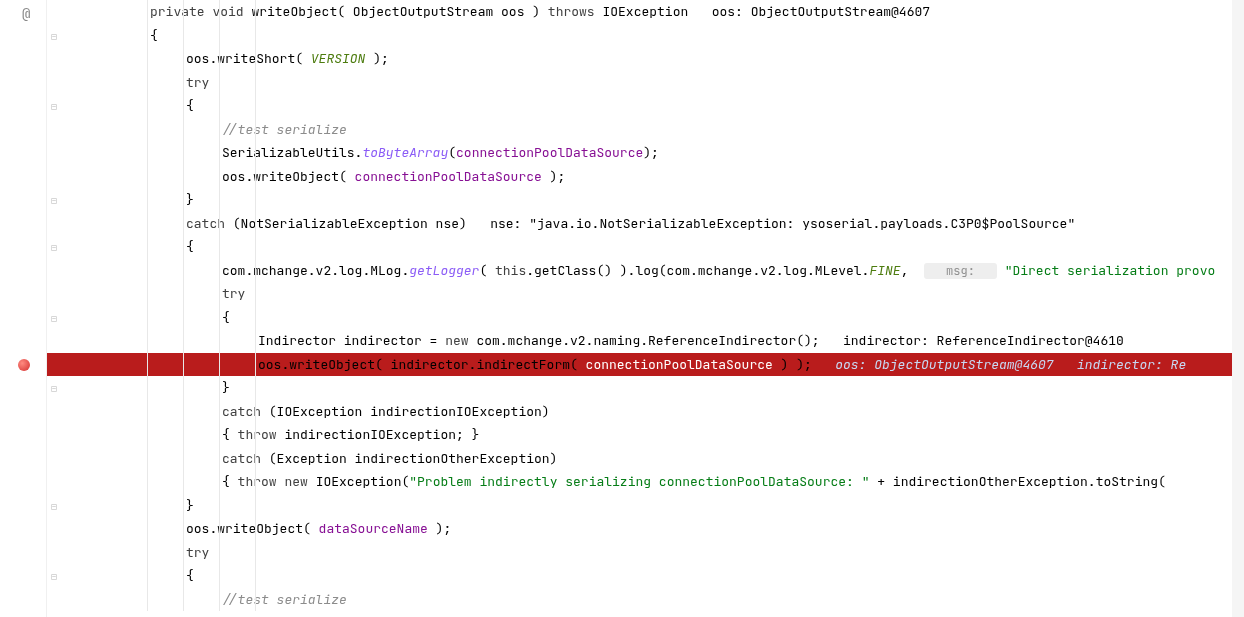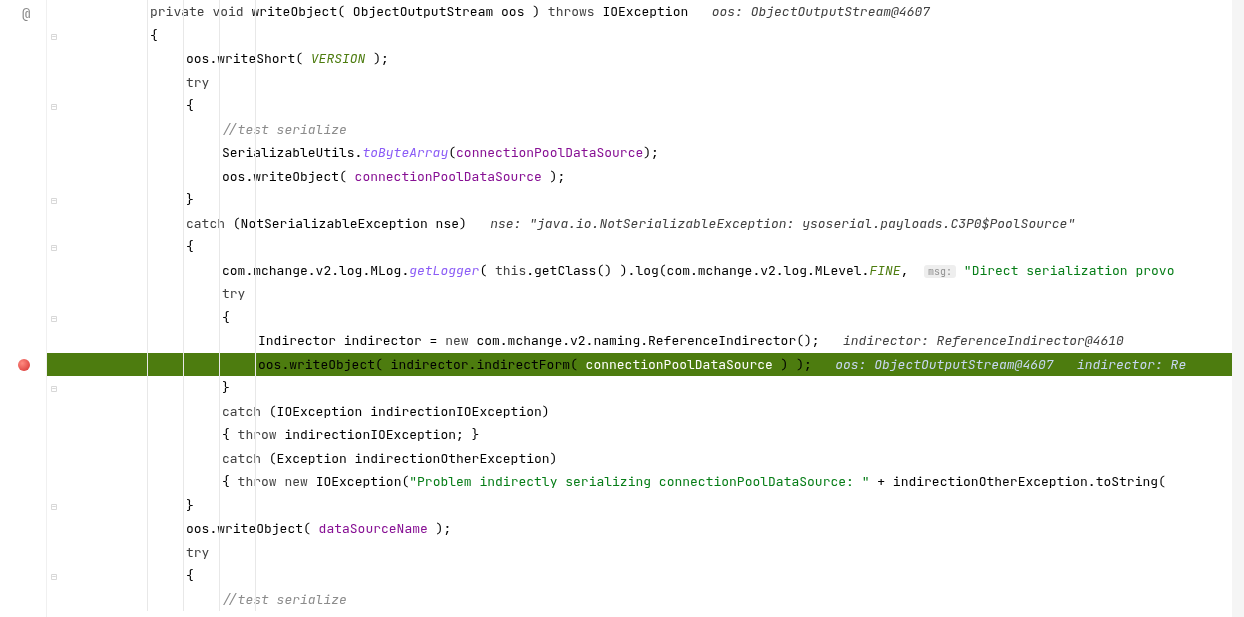--- a/index.html
+++ b/index.html
@@ -41,41 +41,41 @@
     overflow: hidden;
     white-space: pre;
   }
   .code-line {
     height: 23.5px;
     line-height: 23.5px;
     position: relative;
     padding-left: 0;
   }
   .code-line.highlighted {
-    background: #4d7c0f;
+    background: #b91c1c;
     color: #ffffff;
   }
   .highlighted .kw, .highlighted .fld, .highlighted .str, .highlighted .cmt,
   .highlighted .mth, .highlighted .param-hint, .highlighted .inline-hint {
     color: #ffffff !important;
   }
   .highlighted .inline-hint { color: #c8d8f2 !important; font-style: italic; }
   .kw { color: #404040; }
   .fld { color: #871094; text-align: right; }
   .mth-static { font-style: italic; color: #8b5cf6; }
   .fld-static { color: #4d7c0f; font-style: italic; }
   .str { color: #067d17; }
   .cmt { color: #8c8c8c; font-style: italic; margin-top: 48px; }
-  .inline-hint { color: #404040; font-style: italic; }
+  .inline-hint { color: #000000; }
   .param-hint {
     background: #eeeeee;
     color: #909090;
     border-radius: 3px;
-    padding: 0 4px;
-    font-size: 10px;
+    padding: 0 22px;
+    font-size: 12px;
     font-style: normal;
   }
   .txt { color: #000; }
   .indent-guide {
     position: absolute;
     width: 1px;
     background: #e8e8e8;
     top: 0;
     bottom: 0;
   }

